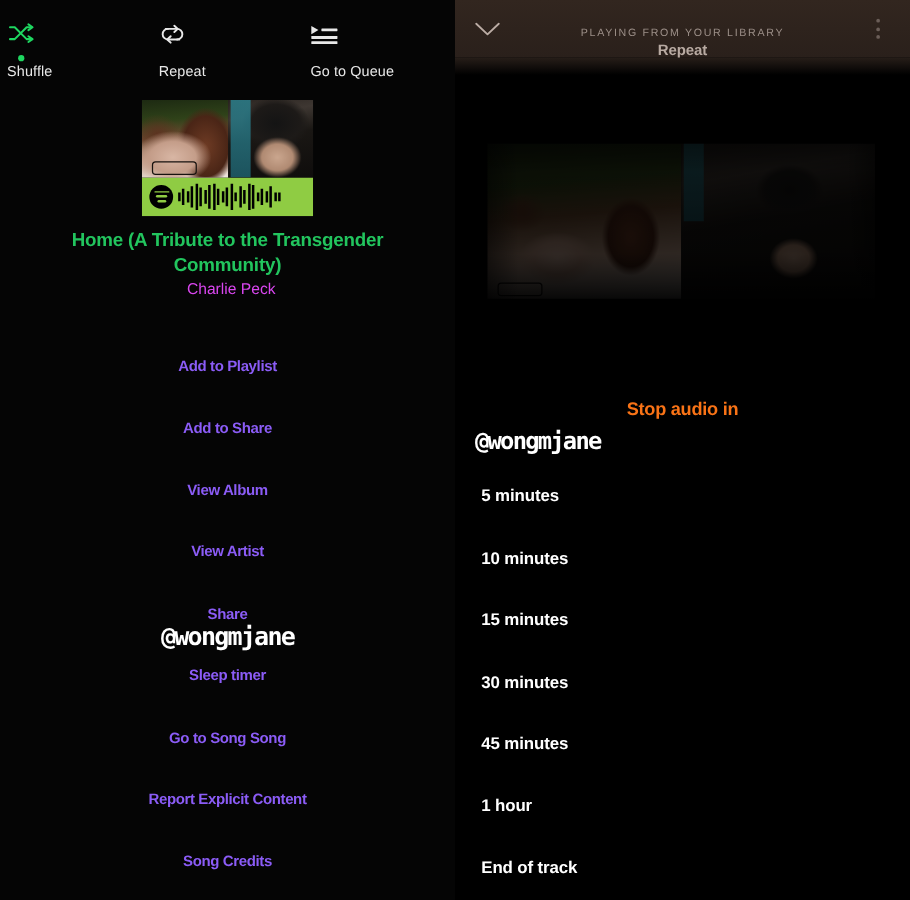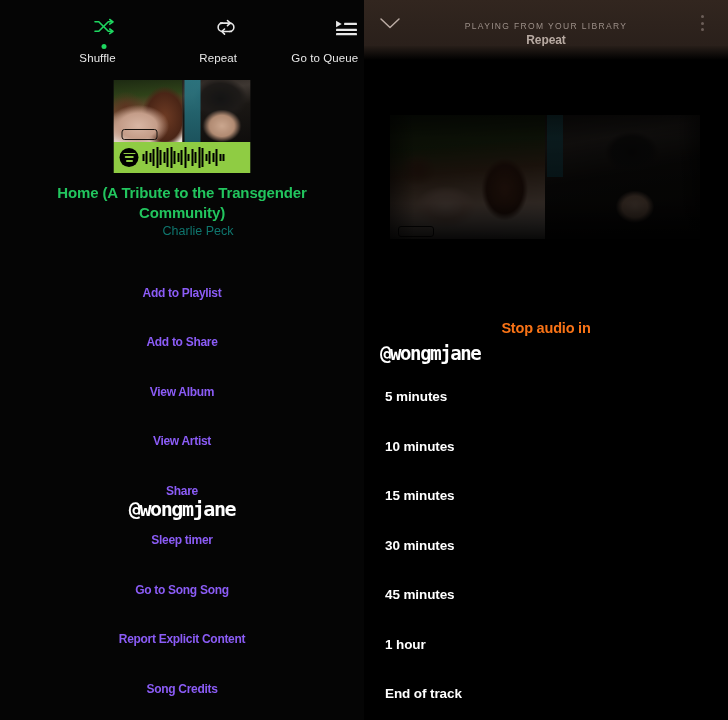--- a/index.html
+++ b/index.html
@@ -12,21 +12,21 @@
   .panel-left {
     position:relative; width:364px; height:720px;
     background:#050505; overflow:hidden;
   }
 
   .top-actions {
     position:absolute; top:0; left:0; width:364px; height:78px;
     display:flex; align-items:flex-start; justify-content:space-around;
     padding-top:10px;
   }
-  .action { width:110px; display:flex; flex-direction:column; align-items:flex-end; }
+  .action { width:110px; display:flex; flex-direction:column; align-items:flex-start; }
   .action-icon { height:34px; display:flex; align-items:center; justify-content:center; position:relative; }
   .action-label { font-size:11.5px; color:#e8e8e8; margin-top:8px; letter-spacing:.1px; font-weight:400; }
   .action-label.on { color:#e8e8e8; }
   .shuffle-dot { position:absolute; bottom:-5px; left:50%; transform:translateX(-50%);
                  width:5px; height:5px; border-radius:50%; background:#1ed760; }
 
   
   .art-wrap {
     position:absolute; top:80px; left:50%; transform:translateX(-50%);
     width:137px; height:93px; overflow:hidden; background:#111;
@@ -65,22 +65,22 @@
   .sp-logo i:nth-child(3){ top:11.9px; width:7px; height:1.9px; }
   .bars { display:flex; align-items:center; gap:1.6px; height:22px; flex:1; }
   .bars b { display:block; width:1.9px; background:#000; border-radius:0; }
 
   .track-title {
     position:absolute; top:183px; left:30px; width:304px;
     text-align:center; color:#22c55e; font-size:15px; font-weight:700;
     line-height:20px; letter-spacing:-.15px;
   }
   .track-artist {
-    position:absolute; top:224px; left:16px; width:364px;
-    text-align:center; color:#0f766e; font-size:12.5px; font-weight:400;
+    position:absolute; top:224px; left:3px; width:364px;
+    text-align:center; color:#d946ef; font-size:12.5px; font-weight:400;
   }
 
   .menu { position:absolute; top:268px; left:0; width:364px; }
   .menu-item {
     height:49.5px; display:flex; align-items:center; justify-content:center;
     color:#8b5cf6; font-size:12px; font-weight:700; letter-spacing:-.3px;
   }
 
   
   .wm {

